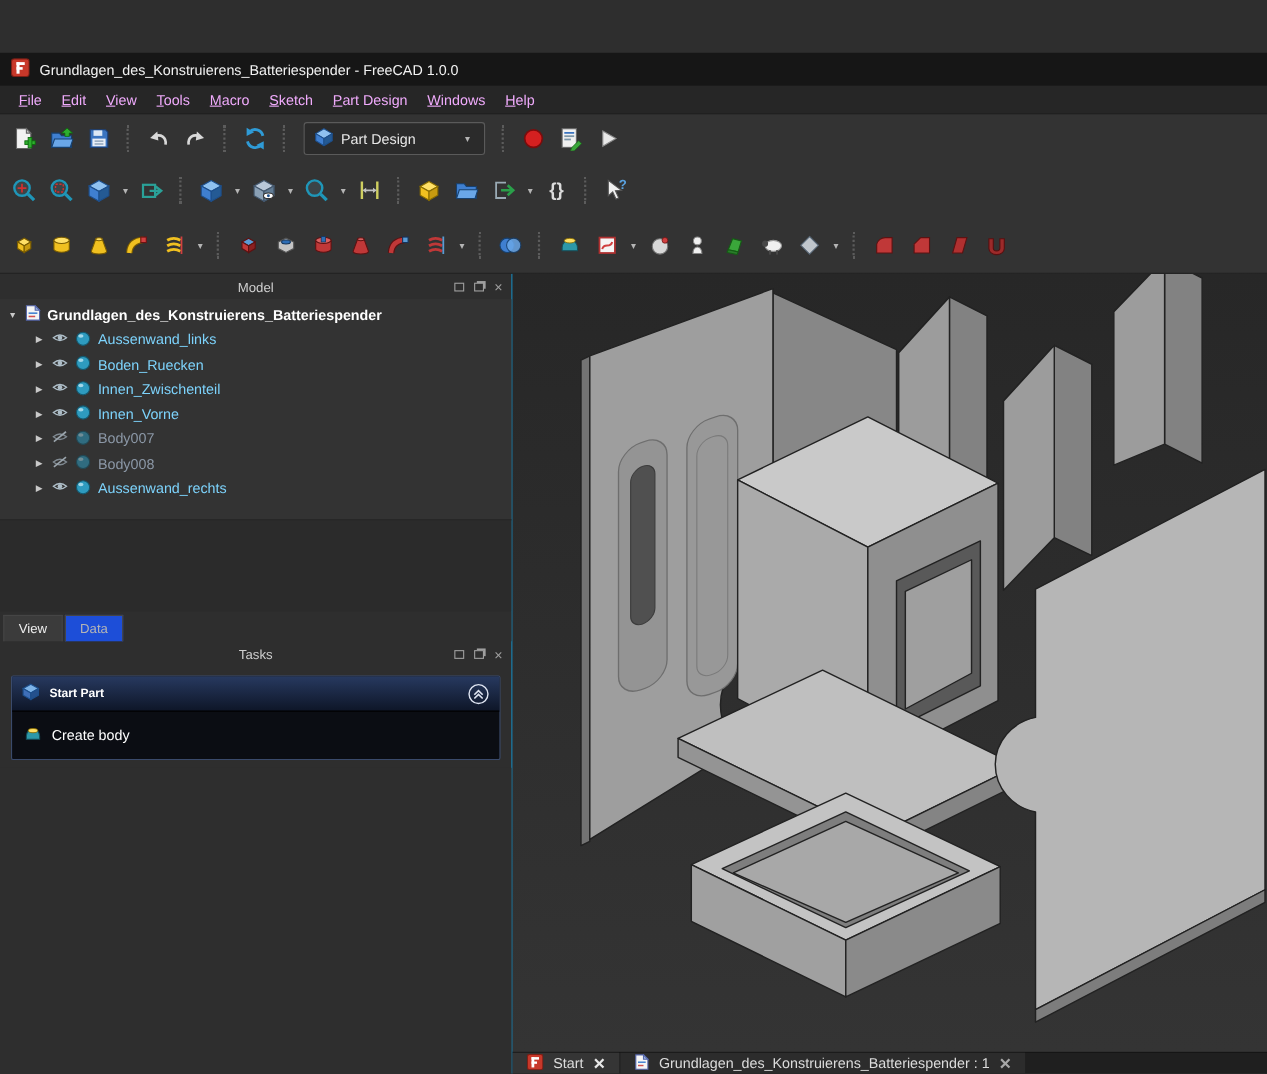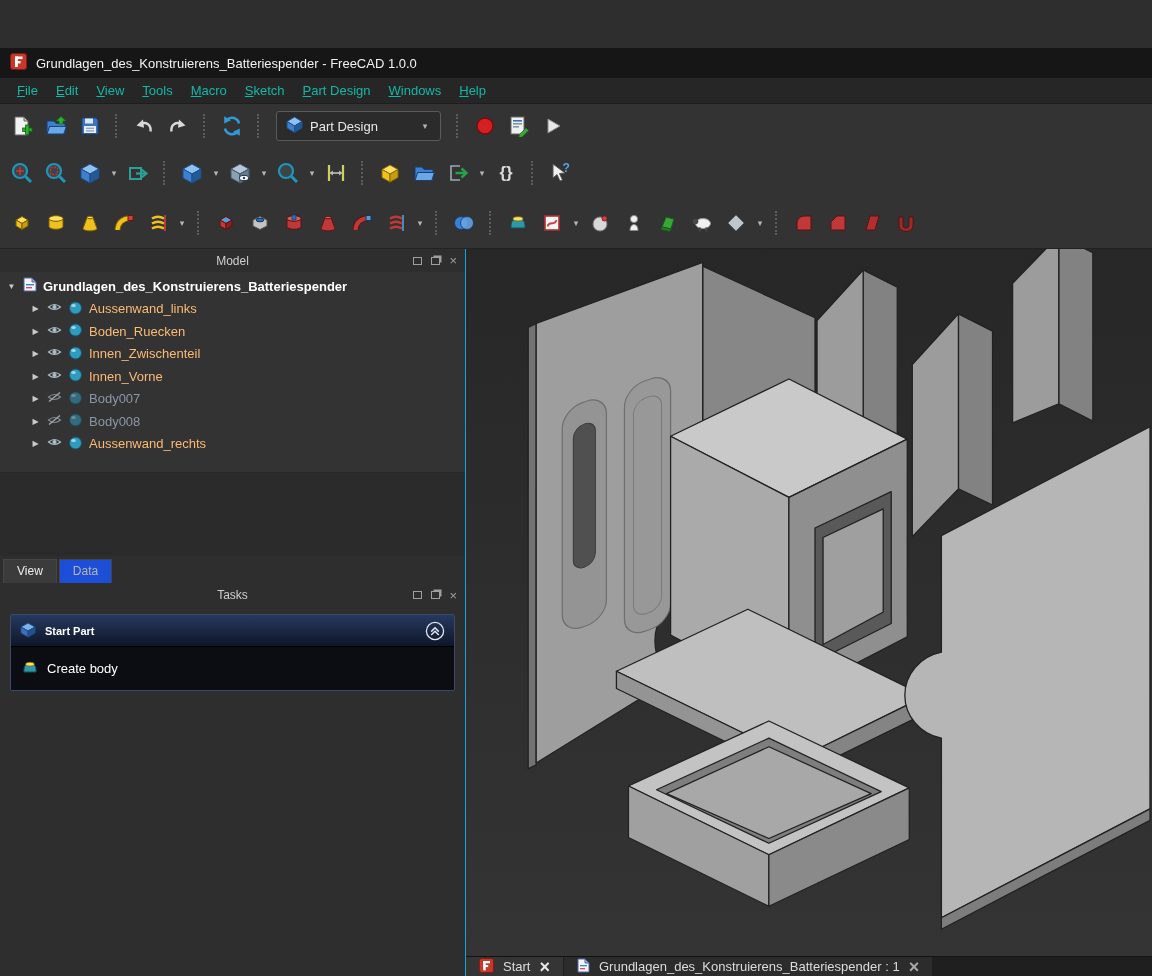--- a/index.html
+++ b/index.html
@@ -5,21 +5,21 @@
   *{margin:0;padding:0;box-sizing:border-box;}
   html,body{width:1152px;height:976px;overflow:hidden;background:#2e2e2e;
     font-family:"Liberation Sans",sans-serif;color:#e0e0e0;}
   .app{width:1152px;height:976px;display:flex;flex-direction:column;}
 
   
   .titlebar{height:30px;background:#161616;display:flex;align-items:center;gap:9px;
     padding:0 10px;font-size:13px;color:#f2f2f2;flex:0 0 auto;margin-top:48px;}
   .menubar{height:26px;background:#262626;display:flex;align-items:center;padding:0 8px;
     font-size:13px;border-bottom:1px solid #1e1e1e;flex:0 0 auto;}
-  .menu-item{display:inline-block;padding:3px 9px;color:#14b8a6;}
+  .menu-item{display:inline-block;padding:3px 9px;color:#f0abfc;}
   .menu-item::first-letter{text-decoration:underline;}
 
   
   .toolbars{background:#333;flex:0 0 auto;border-bottom:1px solid #222;}
   .trow{display:flex;align-items:center;padding:0 6px;gap:2px;}
   .trow1{height:44px;} .trow2{height:50px;} .trow3{height:50px;}
   .tbtn{min-width:32px;height:32px;display:flex;align-items:center;justify-content:center;
     border-radius:3px;}
   .dd{width:12px;font-size:9px;color:#b5b5b5;text-align:center;}
   .tsep{width:4px;height:24px;border-left:2px dotted #5c5c5c;margin:0 7px;}
@@ -38,21 +38,21 @@
   .pb-sq{width:9px;height:8px;border:1px solid #9f9f9f;display:inline-block;}
   .pb-dock{width:9px;height:8px;border:1px solid #9f9f9f;display:inline-block;
     box-shadow:2px -2px 0 -0.5px #9f9f9f;}
 
   
   .tree{height:200px;background:#333;padding-top:3px;overflow:hidden;flex:0 0 auto;}
   .tree-row{display:flex;align-items:center;height:22.5px;gap:6px;font-size:13px;
     padding-left:6px;white-space:nowrap;}
   .tree-row.child{padding-left:30px;}
   .branch{width:11px;font-size:8px;color:#c9c9c9;text-align:center;}
-  .tree-label{color:#fdba74;}
+  .tree-label{color:#7dd3fc;}
   .tree-root-label{color:#ffffff;font-weight:bold;}
   .hidden-item .tree-label{color:#8b97a6;}
   .tree-filler{flex:0 0 84px;background:#2b2b2b;border-top:1px solid #272727;}
 
   
   .subtabs{height:27px;display:flex;align-items:flex-end;background:#2e2e2e;
     padding-left:3px;gap:2px;flex:0 0 auto;}
   .subtab{padding:4px 13px 5px;font-size:12px;background:#1d4ed8;color:#b5b5b5;
     border:1px solid #454545;border-bottom:none;}
   .subtab.active{background:#3b3b3b;color:#eeeeee;}

